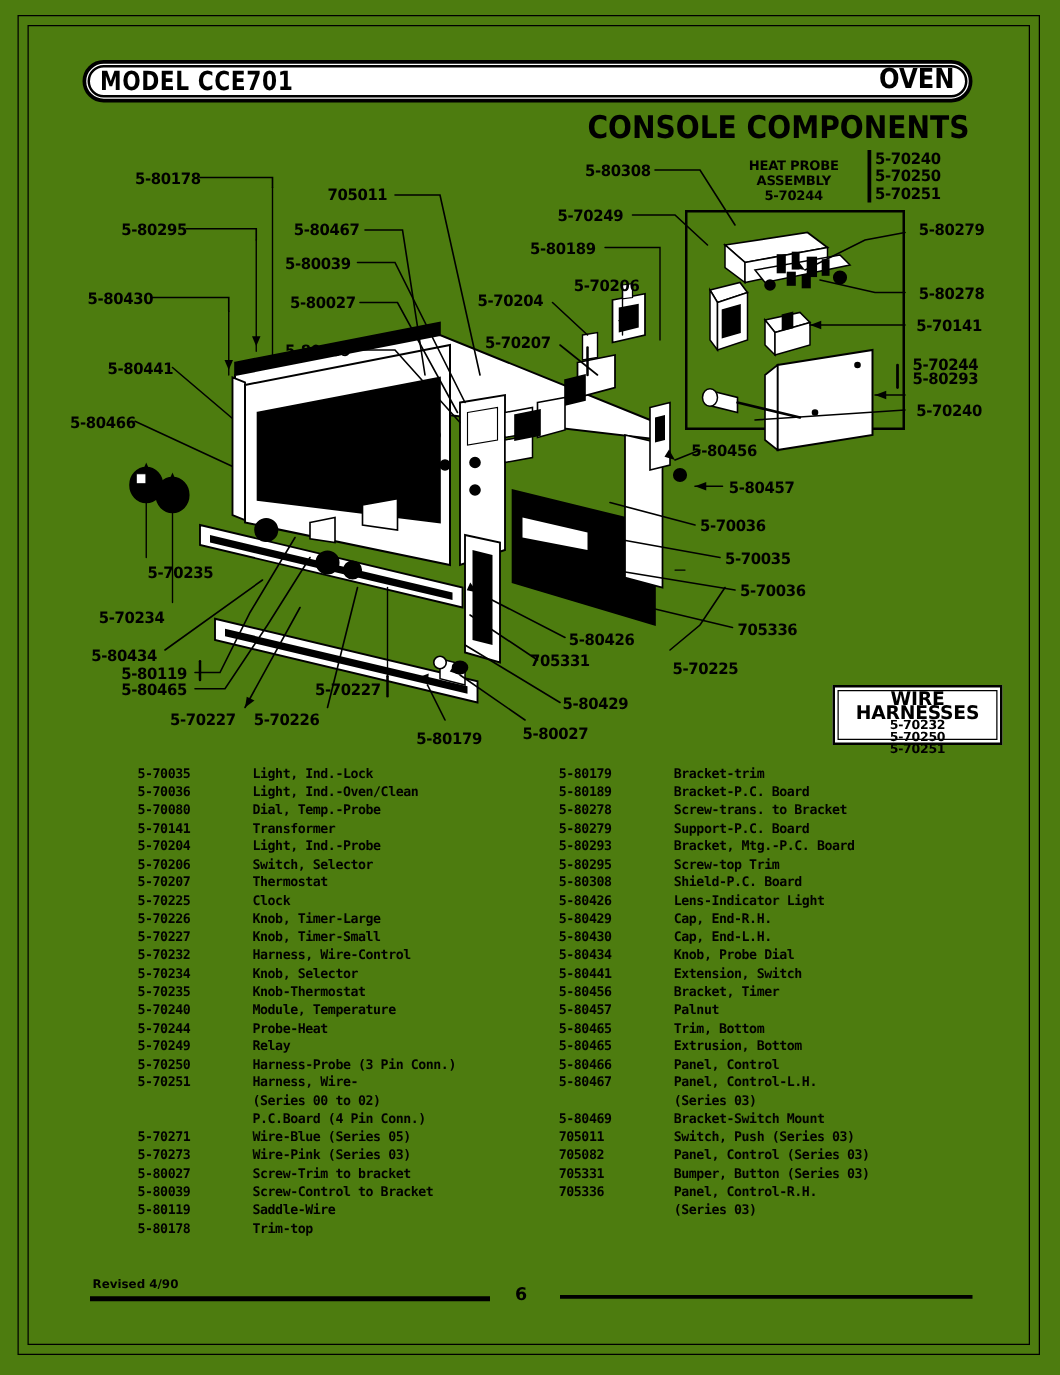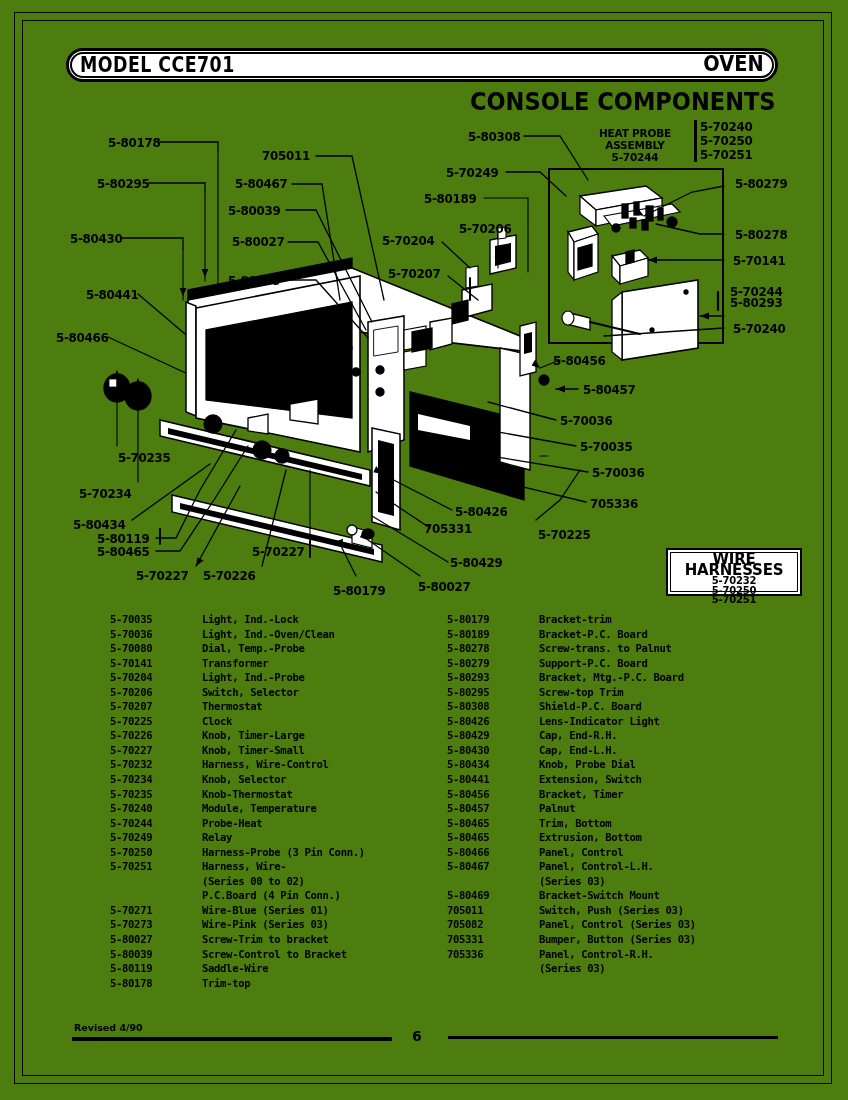--- a/index.html
+++ b/index.html
@@ -531,21 +531,21 @@
       <div class="prow">
         <span class="pnum"></span>
         <span class="pdesc">(Series 00 to 02)</span>
       </div>
       <div class="prow">
         <span class="pnum"></span>
         <span class="pdesc">P.C.Board (4 Pin Conn.)</span>
       </div>
       <div class="prow">
         <span class="pnum">5-70271</span>
-        <span class="pdesc">Wire-Blue (Series 01)</span>
+        <span class="pdesc">Wire-Blue (Series 05)</span>
       </div>
       <div class="prow">
         <span class="pnum">5-70273</span>
         <span class="pdesc">Wire-Pink (Series 03)</span>
       </div>
       <div class="prow">
         <span class="pnum">5-80027</span>
         <span class="pdesc">Screw-Trim to bracket</span>
       </div>
       <div class="prow">
@@ -565,21 +565,21 @@
       <div class="prow">
         <span class="pnum">5-80179</span>
         <span class="pdesc">Bracket-trim</span>
       </div>
       <div class="prow">
         <span class="pnum">5-80189</span>
         <span class="pdesc">Bracket-P.C. Board</span>
       </div>
       <div class="prow">
         <span class="pnum">5-80278</span>
-        <span class="pdesc">Screw-trans. to Palnut</span>
+        <span class="pdesc">Screw-trans. to Bracket</span>
       </div>
       <div class="prow">
         <span class="pnum">5-80279</span>
         <span class="pdesc">Support-P.C. Board</span>
       </div>
       <div class="prow">
         <span class="pnum">5-80293</span>
         <span class="pdesc">Bracket, Mtg.-P.C. Board</span>
       </div>
       <div class="prow">

